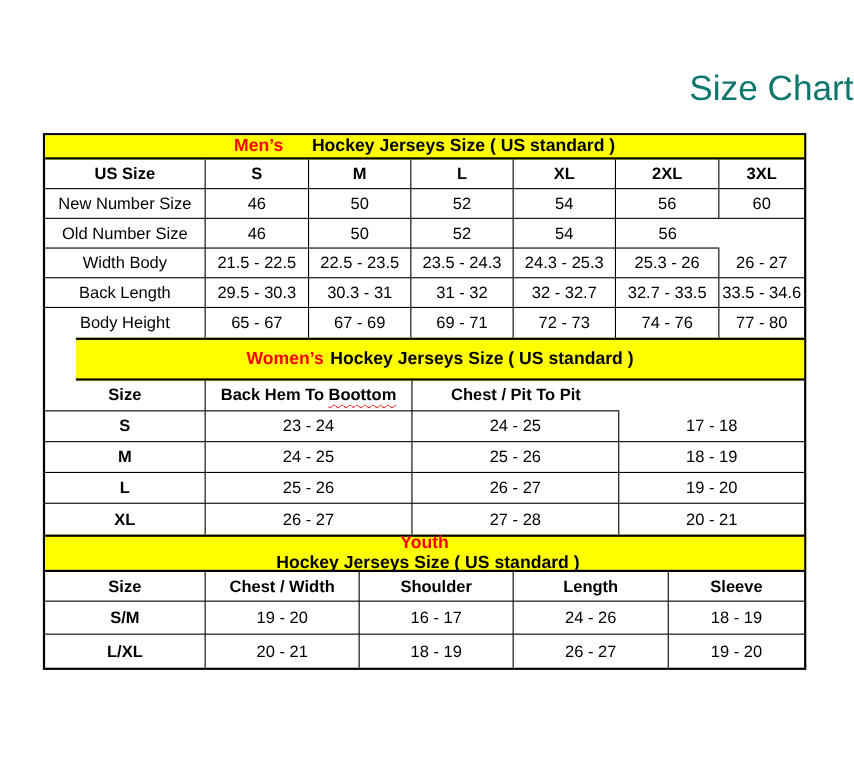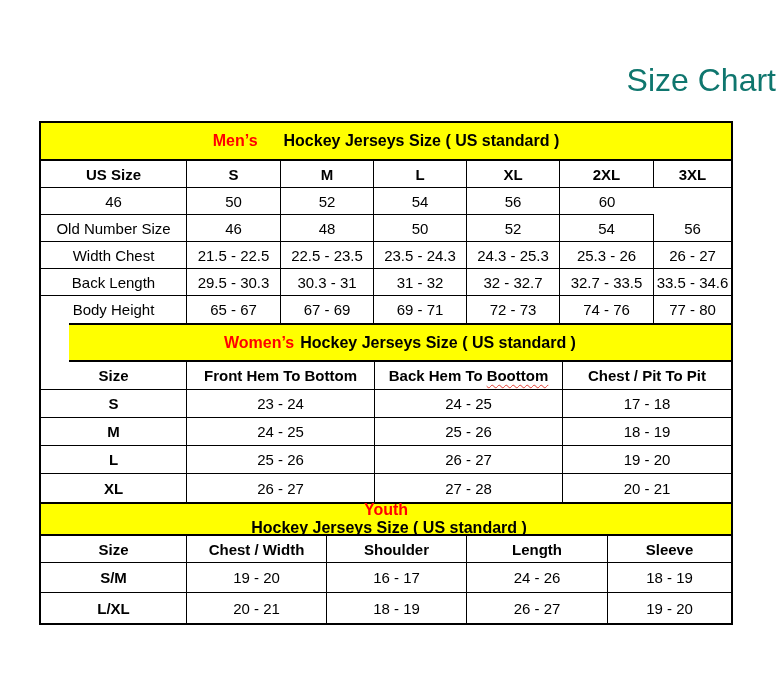--- a/index.html
+++ b/index.html
@@ -37,21 +37,21 @@
   .banner {
     background: #FFFF00;
     border-bottom: 2px solid #000;
     display: flex;
     align-items: center;
     justify-content: center;
     font-weight: 700;
     font-size: 16px;
   }
   .banner.mid { border-top: 2px solid #000; }
-  .banner-mens   { height: 38px; gap: 20px; }
+  .banner-mens   { height: 22px; gap: 20px; }
   .banner-womens { height: 39px; margin-left: 28px; }
   .banner-youth  { height: 34px; flex-direction: column; }
   .banner .hl { color: #FF0000; }
   .banner .rest { margin-left: 6px; }
 
   .row { display: grid; }
   .g-mens   { grid-template-columns: 146px 94px 93px 93px 93px 94px 1fr; }
   .g-womens { grid-template-columns: 146px 188px 188px 1fr; }
   .g-youth  { grid-template-columns: 146px 140px 140px 141px 1fr; }
 
@@ -104,40 +104,40 @@
         <div class="cell">US Size</div>
         <div class="cell">S</div>
         <div class="cell">M</div>
         <div class="cell">L</div>
         <div class="cell">XL</div>
         <div class="cell">2XL</div>
         <div class="cell">3XL</div>
       </div>
 
       <div class="row g-mens">
+        <div class="cell">New Number Size</div>
         <div class="cell">46</div>
         <div class="cell">50</div>
         <div class="cell">52</div>
         <div class="cell">54</div>
         <div class="cell">56</div>
         <div class="cell">60</div>
       </div>
 
       <div class="row g-mens">
         <div class="cell">Old Number Size</div>
         <div class="cell">46</div>
-        <div class="cell">48</div>
         <div class="cell">50</div>
         <div class="cell">52</div>
         <div class="cell">54</div>
         <div class="cell">56</div>
       </div>
 
       <div class="row g-mens">
-        <div class="cell">Width Chest</div>
+        <div class="cell">Width Body</div>
         <div class="cell">21.5 - 22.5</div>
         <div class="cell">22.5 - 23.5</div>
         <div class="cell">23.5 - 24.3</div>
         <div class="cell">24.3 - 25.3</div>
         <div class="cell">25.3 - 26</div>
         <div class="cell">26 - 27</div>
       </div>
 
       <div class="row g-mens">
         <div class="cell">Back Length</div>
@@ -161,21 +161,20 @@
     </div>
 
     <div class="banner banner-womens mid">
       <span class="hl">Women’s</span>
       <span class="rest">Hockey Jerseys Size ( US standard )</span>
     </div>
 
     <div class="rows womens-rows">
       <div class="row g-womens head">
         <div class="cell">Size</div>
-        <div class="cell">Front Hem To Bottom</div>
         <div class="cell">
           <span>Back Hem To</span>
           <span class="squiggle">Boottom</span>
         </div>
         <div class="cell">Chest / Pit To Pit</div>
       </div>
 
       <div class="row g-womens">
         <div class="cell bold">S</div>
         <div class="cell">23 - 24</div>

